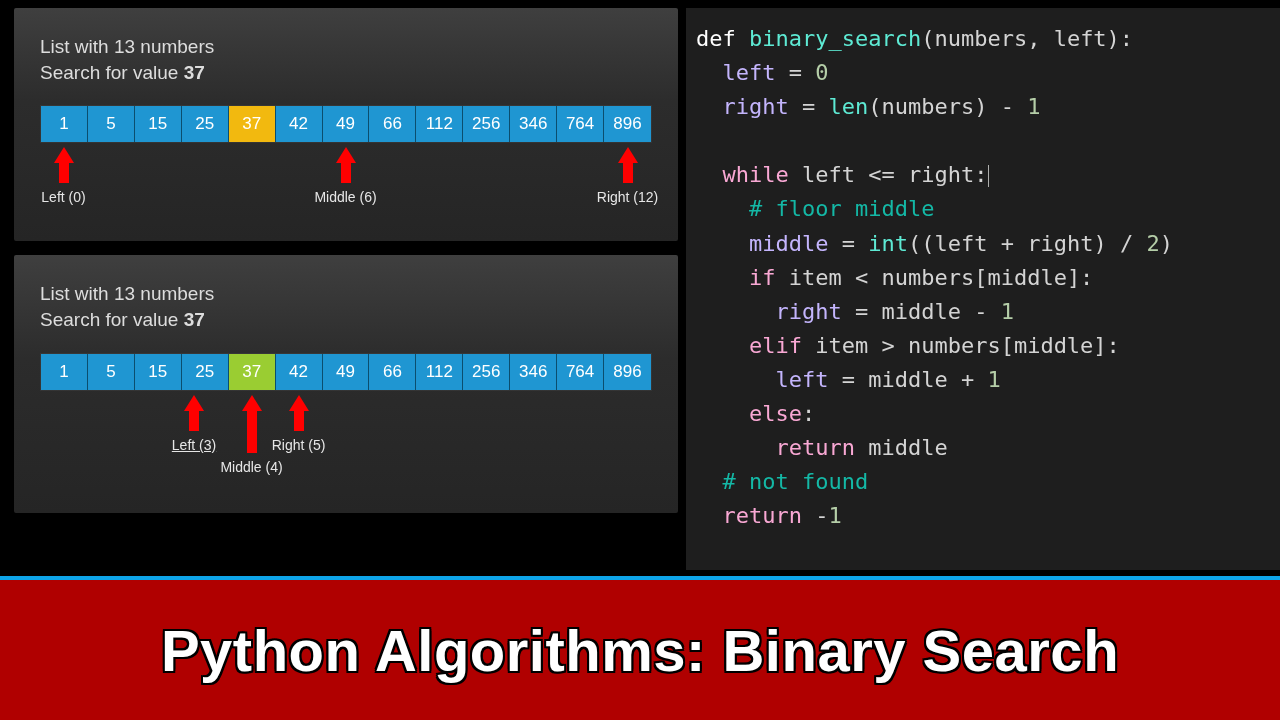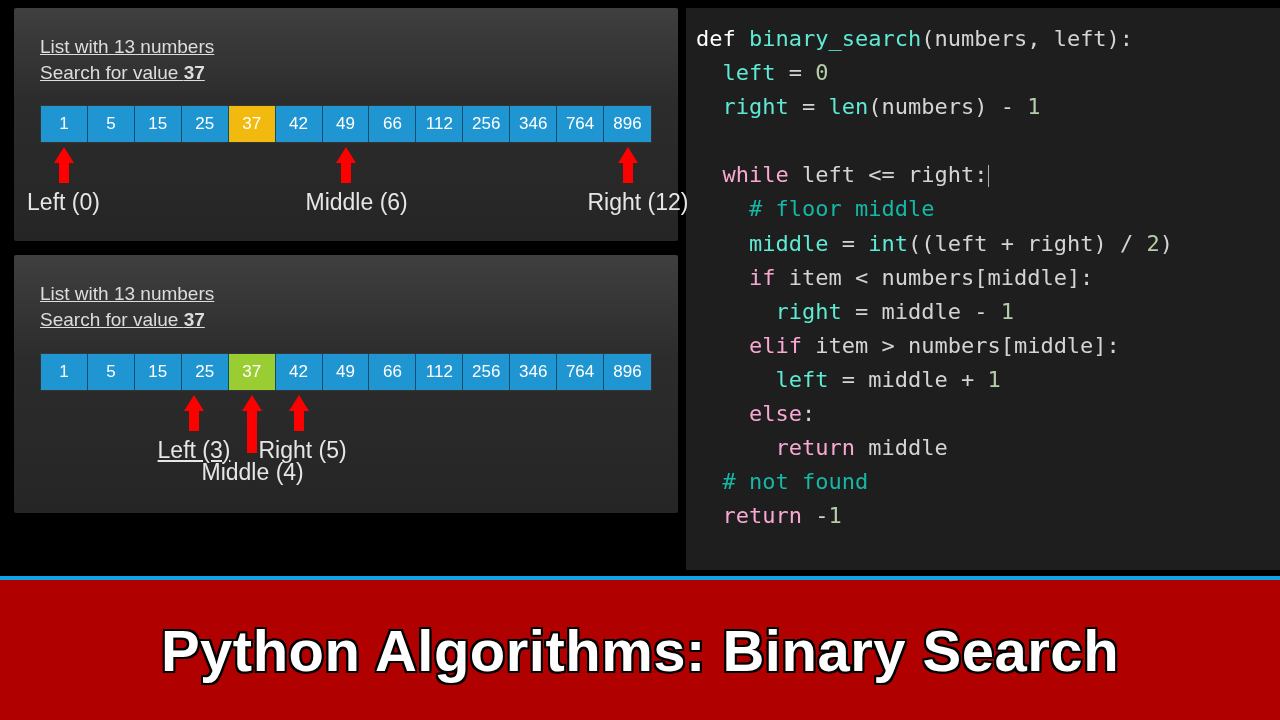--- a/index.html
+++ b/index.html
@@ -25,21 +25,21 @@
     padding-left: 14px;
   }
   .panel {
     background: linear-gradient(180deg, #3f3f3f 0%, #2c2c2c 40%, #252525 100%);
     border-radius: 2px;
     padding: 26px 26px 22px 26px;
     color: #e6e6e6;
     position: relative;
     box-shadow: 0 2px 6px rgba(0,0,0,0.6);
   }
-  .panel-title { font-size: 19px; font-weight: 400; color: #ddd; line-height: 1.35; text-decoration: underline; }
+  .panel-title { font-size: 19px; font-weight: 400; color: #ddd; line-height: 1.35; }
   .panel-title .bold { font-weight: 700; }
   .array {
     display: flex;
     margin-top: 20px;
     border: 1px solid rgba(255,255,255,0.05);
   }
   .cell {
     width: 47px;
     height: 36px;
     background: #1f96d2;
@@ -55,21 +55,21 @@
   .cell.highlight-green { background: #9acd32; }
   .pointers {
     position: relative;
     height: 72px;
     margin-top: 4px;
   }
   .pointer {
     position: absolute;
     text-align: center;
     color: #e6e6e6;
-    font-size: 23px;
+    font-size: 14px;
   }
   .arrow-up {
     width: 0; height: 0;
     border-left: 10px solid transparent;
     border-right: 10px solid transparent;
     border-bottom: 16px solid #ff0000;
     margin: 0 auto;
   }
   .arrow-stem {
     width: 10px; height: 20px;
@@ -83,21 +83,21 @@
     padding: 14px 0 0 10px;
     font-family: "Consolas", "Menlo", monospace;
     font-size: 22px;
     line-height: 1.55;
     color: #d4d4d4;
     white-space: pre;
   }
   .kw  { color: #f9a8d4; }   
   .kw2 { color: #ffffff; }   
   .fn  { color: #5eead4; text-align: right; }   
-  .var { color: #5eead4; }   
+  .var { color: #c4b5fd; }   
   .num { color: #b5cea8; }
   .cmt { color: #14b8a6; }
   .caret {
     display:inline-block;
     width:1px; height:22px;
     background:#aeafad;
     vertical-align:middle;
     margin-left:1px;
   }
   .banner {

